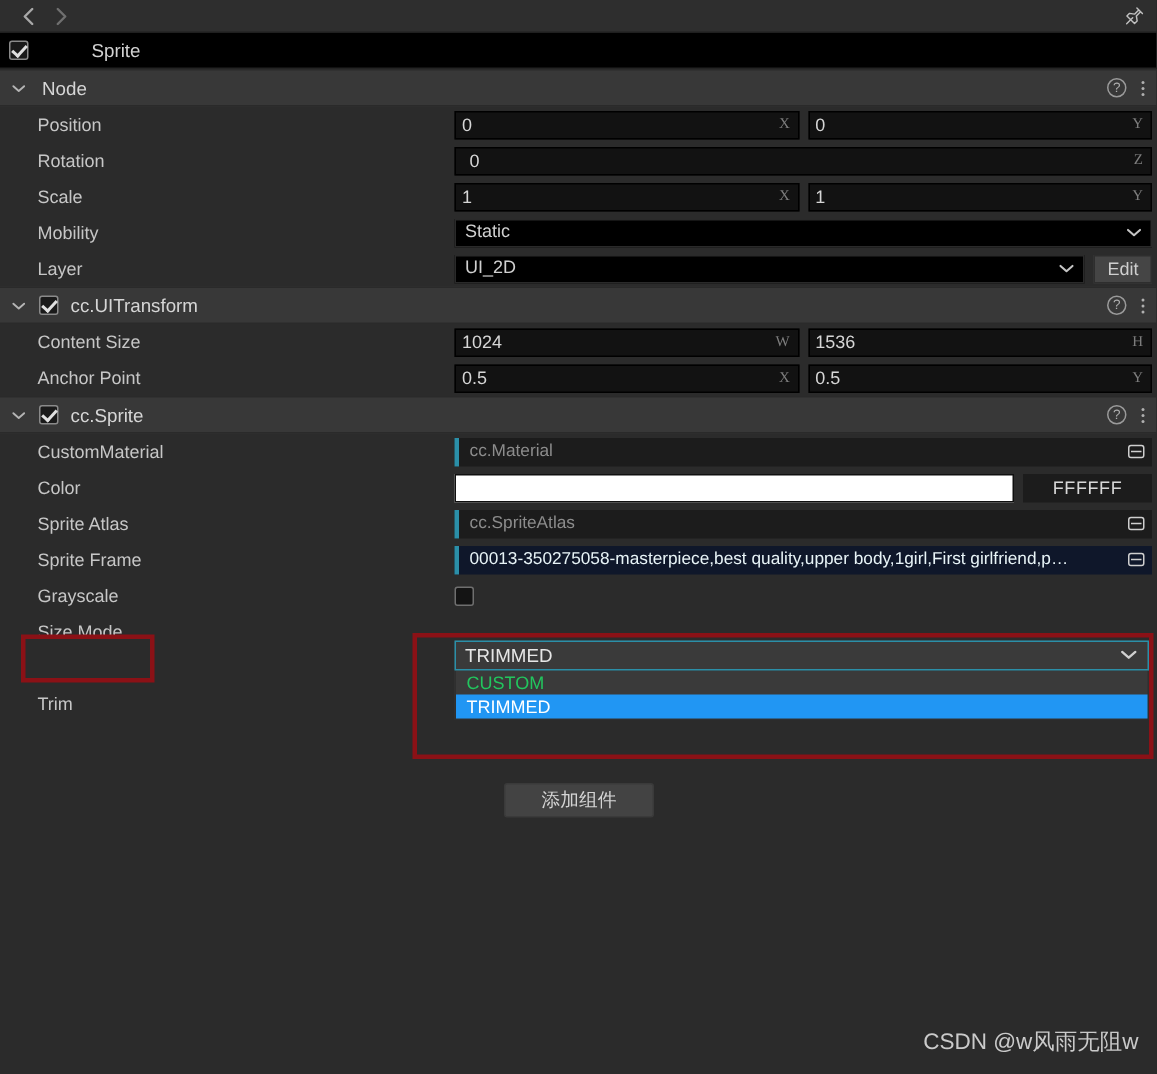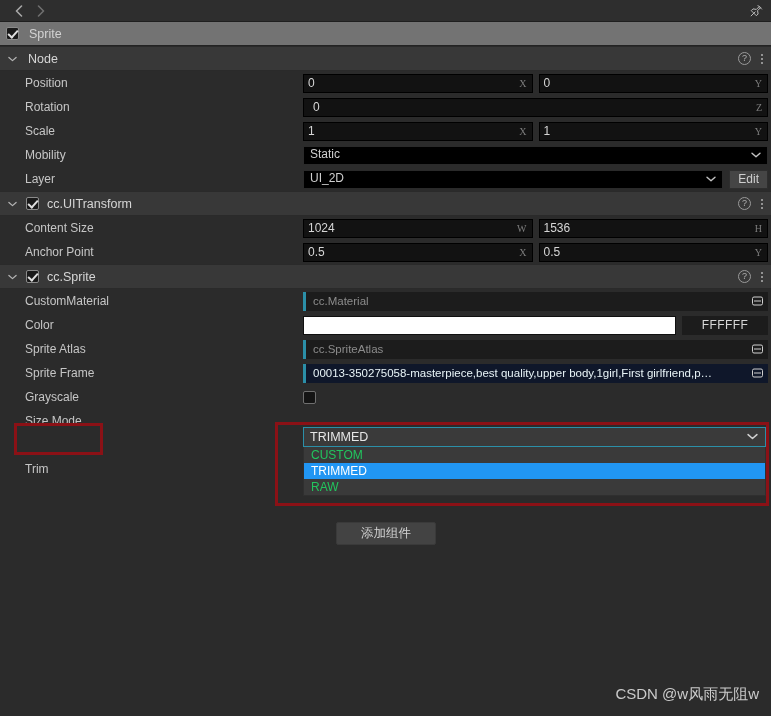--- a/index.html
+++ b/index.html
@@ -32,25 +32,26 @@
   .pin-icon {
     position: absolute; right: 8px; top: 50%;
     transform: translateY(-50%);
     color: #b8b8b8;
     display: flex; align-items: center;
   }
 
   
   .namebar {
     height: 24px;
-    background: #737373;
+    background: #000000;
     display: flex;
     align-items: center;
     padding: 0 6px;
     border-bottom: 1px solid #232323;
+    gap: 32px;
   }
   .cb {
     width: 13px; height: 13px;
     background: #1a1a1a;
     border: 1px solid #8a8a8a;
     border-radius: 2px;
     position: relative;
     flex: 0 0 auto;
     display: inline-block;
   }
@@ -541,21 +542,20 @@
       <span>TRIMMED</span>
       <span class="chev">
         <svg width="11" height="7" viewBox="0 0 10 6" fill="none">
             <path d="M1 1.3 L5 4.8 L9 1.3" stroke="#d0d0d0" stroke-width="1.4" stroke-linecap="round" stroke-linejoin="round"></path>
           </svg>
       </span>
     </div>
     <div class="dd-list">
       <div class="dd-item">CUSTOM</div>
       <div class="dd-item sel-opt">TRIMMED</div>
-      <div class="dd-item">RAW</div>
     </div>
   </div>
 
   <div class="redbox" style="left:14px; top:423px; width:89px; height:32px;"></div>
   <div class="redbox" style="left:275px; top:422px; width:494px; height:84px;"></div>
 
   <div class="addbtn">添加组件</div>
 
   <div class="watermark">CSDN @w风雨无阻w</div>
 

